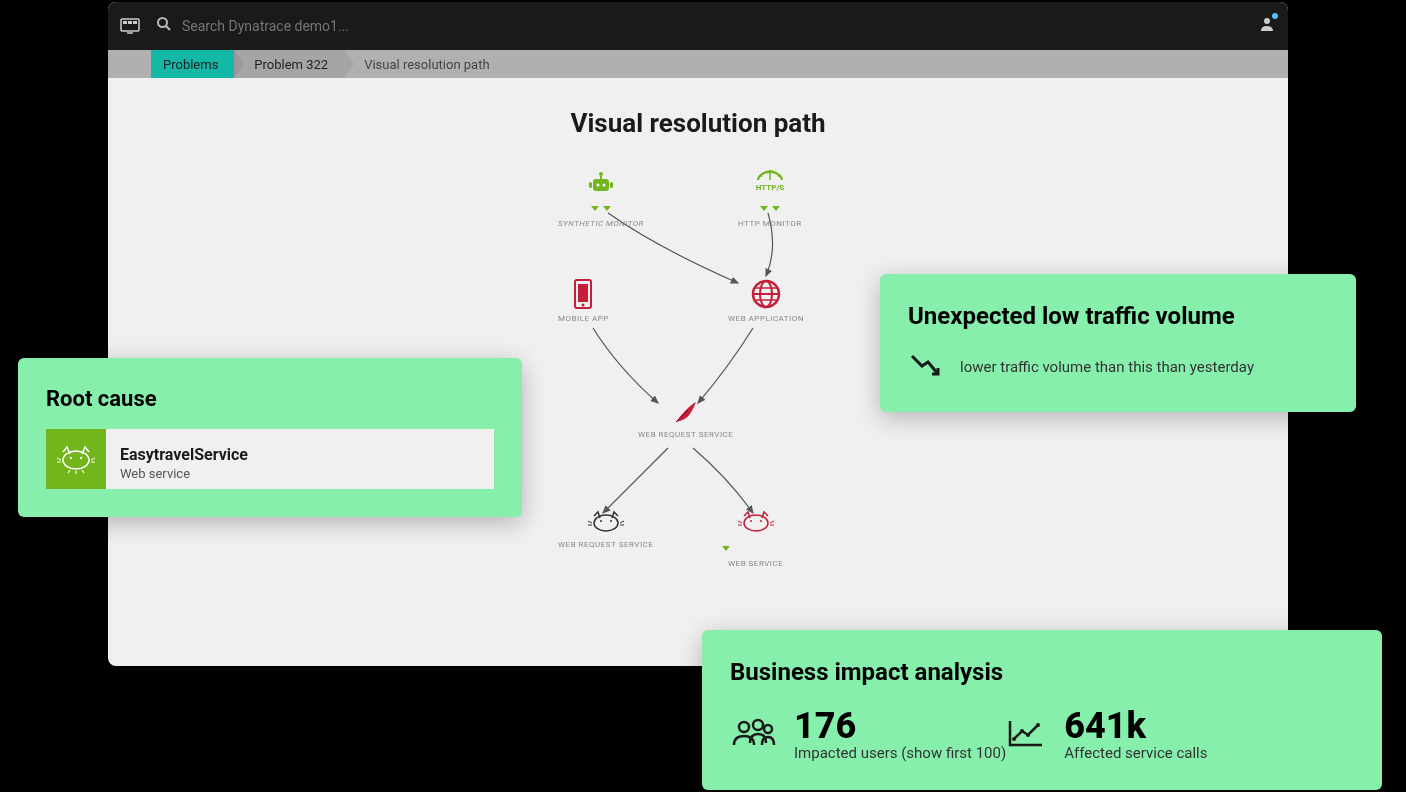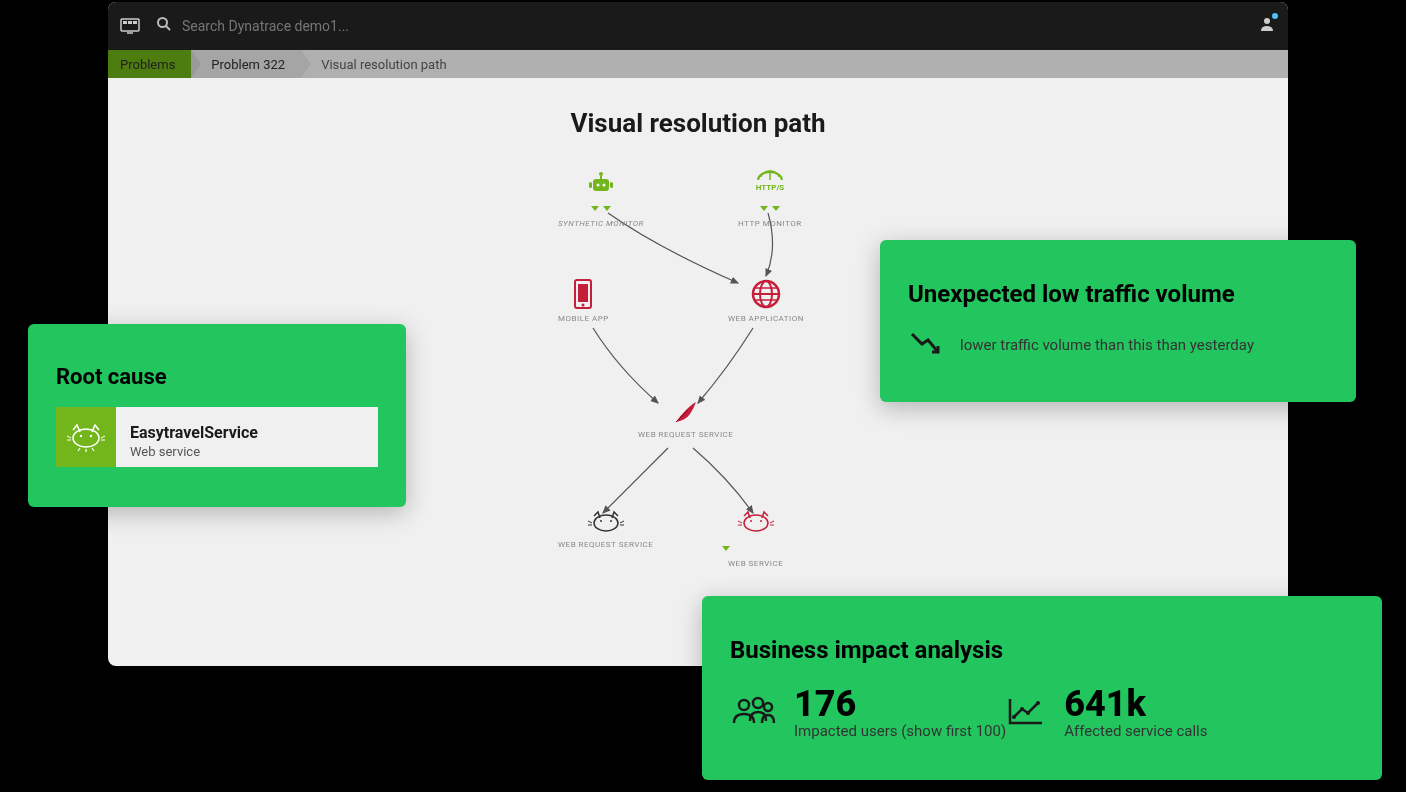--- a/index.html
+++ b/index.html
@@ -7,21 +7,21 @@
 .app-window { position: absolute; left: 108px; top: 2px; width: 1180px; height: 664px; background: #f0f0f0; border-radius: 8px; overflow: hidden; box-shadow: 0 4px 20px rgba(0,0,0,0.5); }
 .topbar { background: #1a1a1a; height: 48px; display: flex; align-items: center; padding: 0 12px; }
 .topbar-icon { color: #ccc; margin-right: 16px; display: flex; align-items: center; }
 .search-container { display: flex; align-items: center; flex: 1; }
 .search-icon { color: #bbb; margin-right: 10px; }
 .search-input { background: transparent; border: none; color: #aaa; font-size: 14px; outline: none; width: 400px; }
 .user-icon { color: #ccc; position: relative; }
 .user-badge { position: absolute; top: -2px; right: -2px; width: 6px; height: 6px; background: #4fc3f7; border-radius: 50%; }
 .breadcrumbs { background: #b0b0b0; height: 28px; display: flex; align-items: center; }
 .crumb { position: relative; padding: 0 16px 0 20px; height: 28px; display: flex; align-items: center; font-size: 13px; color: #222; cursor: pointer; }
-.crumb:first-child { padding-left: 12px; background: #4d7c0f; }
+.crumb:first-child { padding-left: 12px; background: #14b8a6; margin-left: 43px; }
 .crumb:nth-child(2) { background: #a5a5a5; }
 .crumb::after { content: ''; position: absolute; right: -10px; top: 0; width: 0; height: 0; border-top: 14px solid transparent; border-bottom: 14px solid transparent; border-left: 10px solid; z-index: 1; }
 .crumb:first-child::after { border-left-color: #9a9a9a; }
 .crumb:nth-child(2)::after { border-left-color: #a5a5a5; }
 .crumb:last-child::after { display: none; }
 .crumb:last-child { color: #444; }
 .main-area { padding: 30px 20px; text-align: center; position: relative; }
 .page-title { font-size: 26px; font-weight: 700; color: #1a1a1a; margin-bottom: 30px; }
 .diagram { position: relative; width: 400px; height: 420px; margin: 0 auto; }
 .node { position: absolute; text-align: center; }
@@ -30,22 +30,22 @@
 .tri-down { display: inline-block; width: 0; height: 0; border-left: 4px solid transparent; border-right: 4px solid transparent; border-top: 5px solid #73b61c; margin: 0 2px; }
 .n-synth { left: 60px; top: 0; font-style: italic; }
 .n-http { left: 240px; top: 0; }
 .n-mobile { left: 60px; top: 110px; }
 .n-webapp { left: 230px; top: 110px; }
 .n-webreq { left: 140px; top: 230px; }
 .n-webreq2 { left: 60px; top: 340px; }
 .n-websvc { left: 230px; top: 340px; }
 
 
-.card { position: absolute; background: #22c55e; border-radius: 6px; box-shadow: 0 6px 24px rgba(0,0,0,0.25); padding: 40px 28px; }
-.card-rootcause { left: 28px; top: 324px; width: 378px; }
+.card { position: absolute; background: #86efac; border-radius: 6px; box-shadow: 0 6px 24px rgba(0,0,0,0.25); padding: 28px 28px; margin-top: 34px; }
+.card-rootcause { left: 18px; top: 324px; width: 504px; }
 .card-rootcause h2 { font-size: 22px; font-weight: 700; margin-bottom: 18px; }
 .rc-item { display: flex; align-items: flex-end; background: #f0f0f0; }
 .rc-icon { width: 60px; height: 60px; background: #73b61c; display: flex; align-items: center; justify-content: center; flex-shrink: 0; }
 .rc-text { padding: 8px 14px; }
 .rc-title { font-size: 16px; font-weight: 700; color: #1a1a1a; }
 .rc-sub { font-size: 13px; color: #555; margin-top: 2px; }
 
 .card-traffic { left: 880px; top: 240px; width: 476px; }
 .card-traffic h2 { font-size: 24px; font-weight: 700; margin-bottom: 20px; }
 .traffic-row { display: flex; align-items: center; gap: 18px; }

